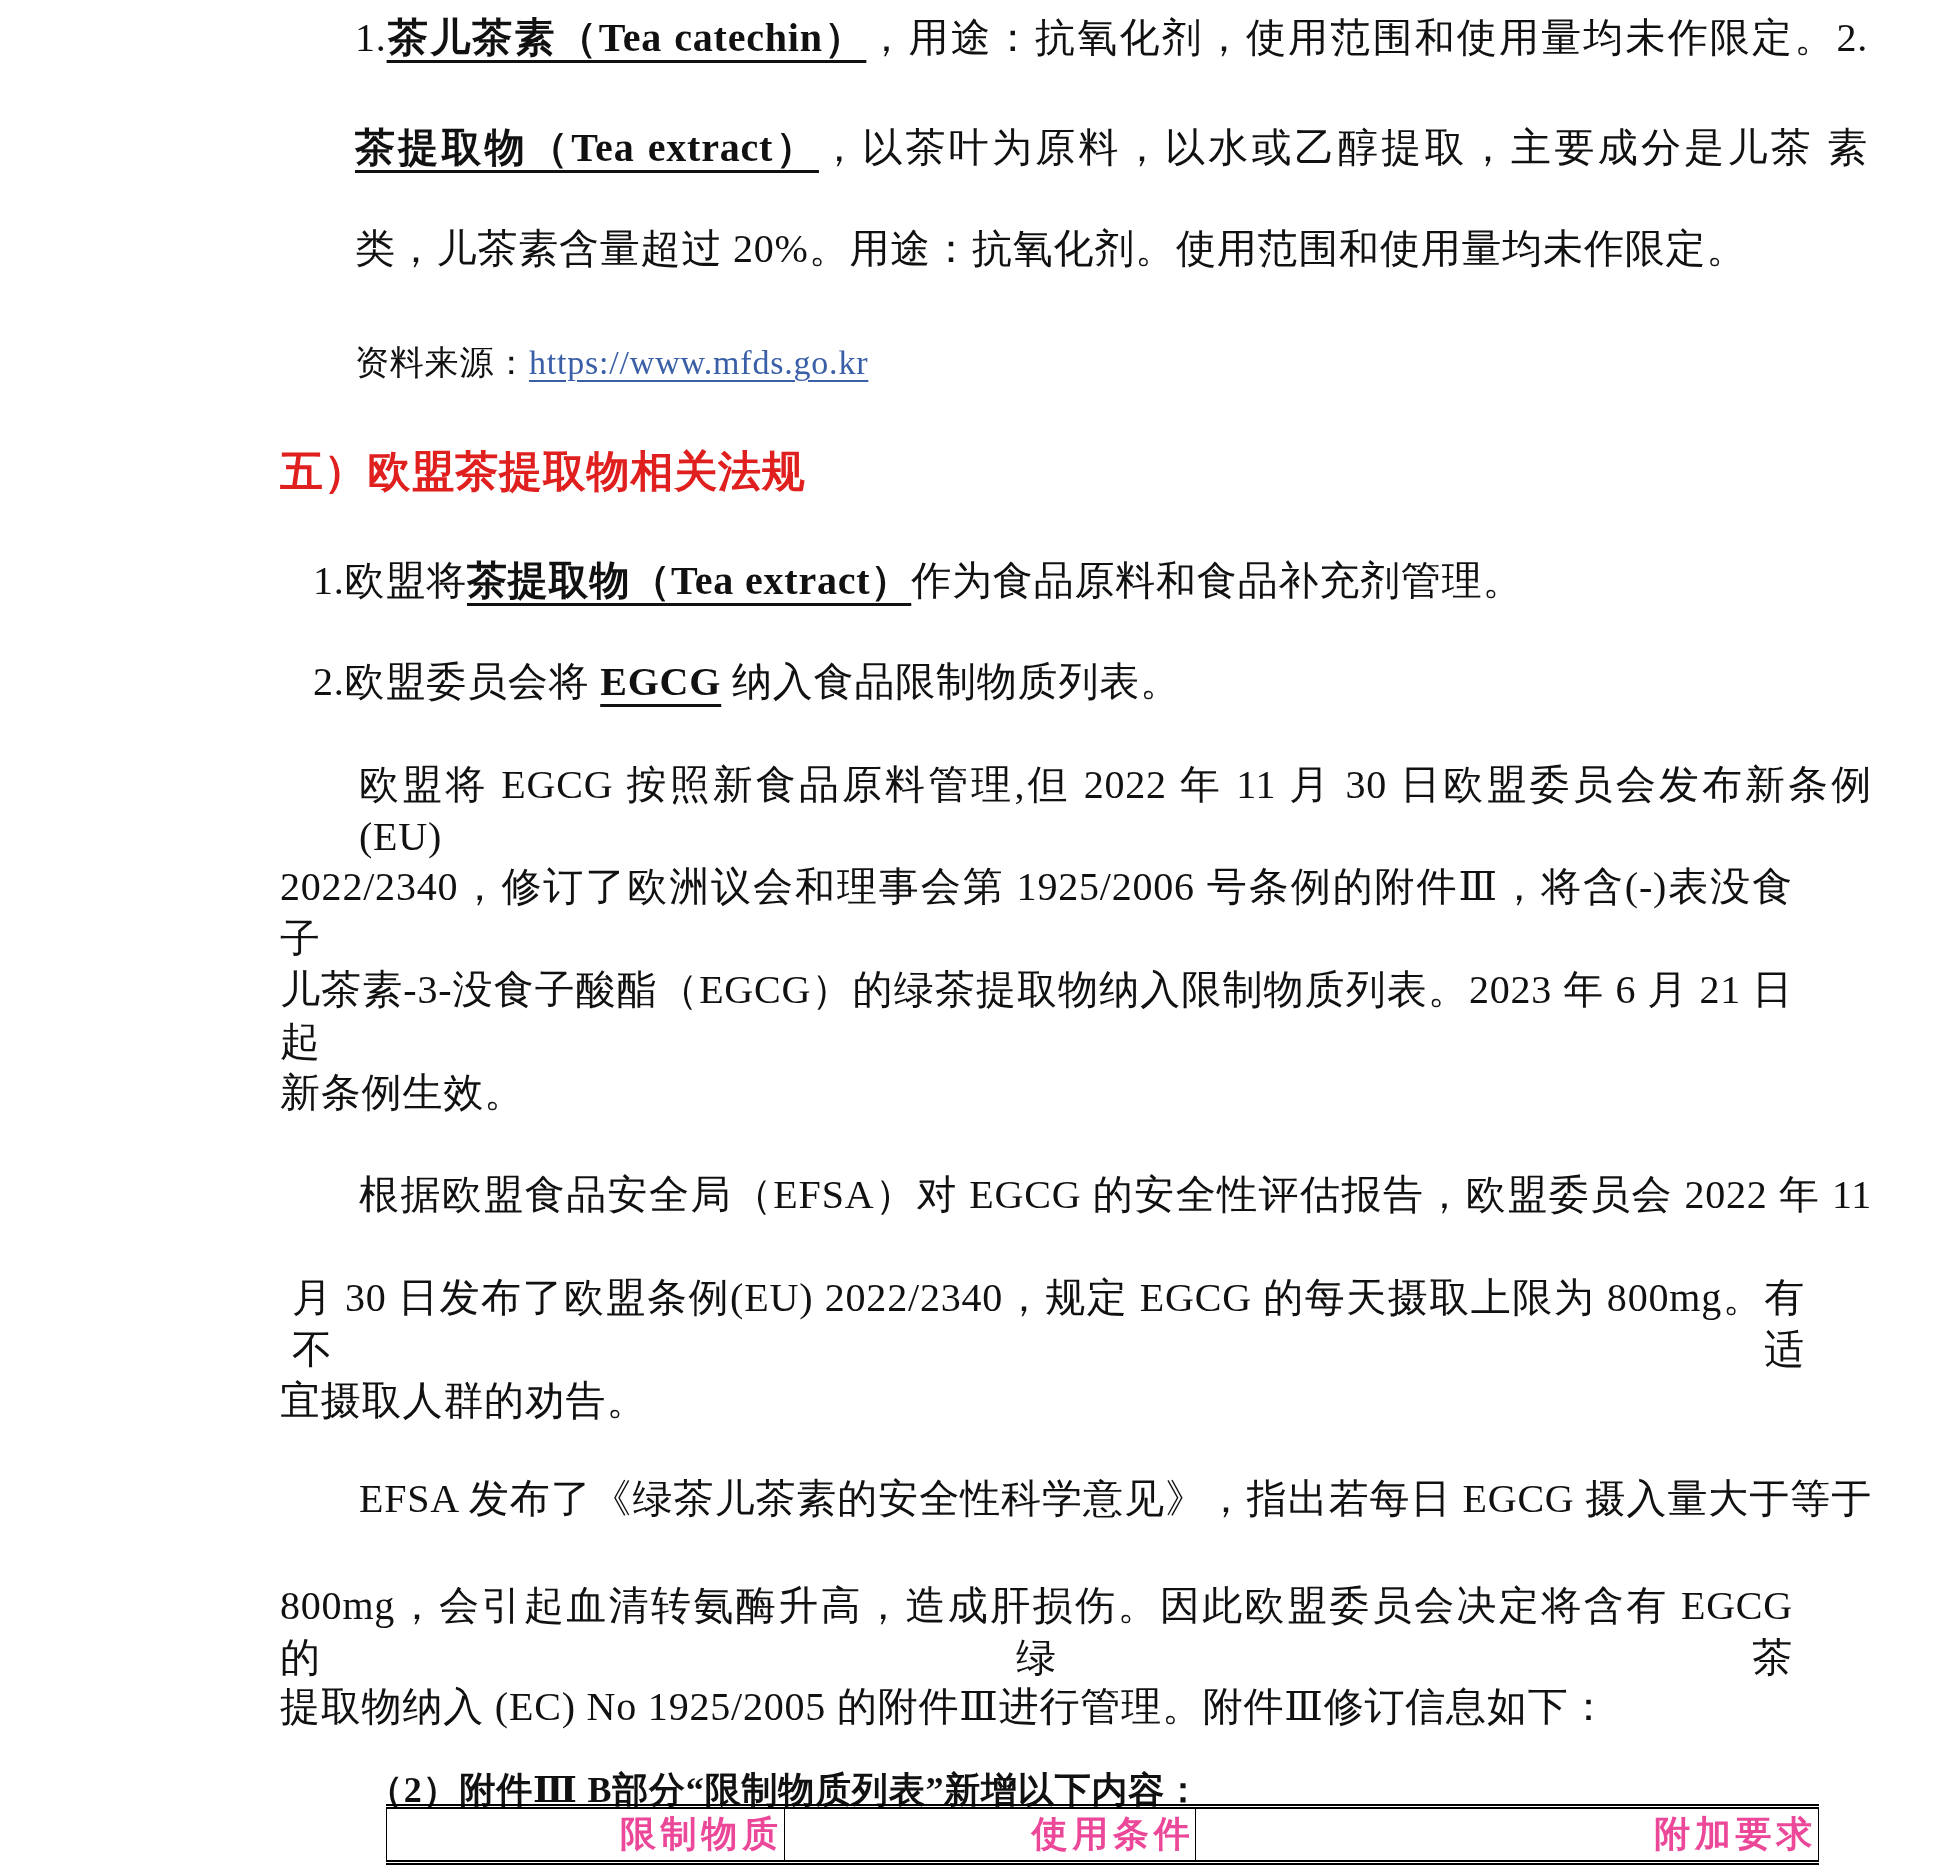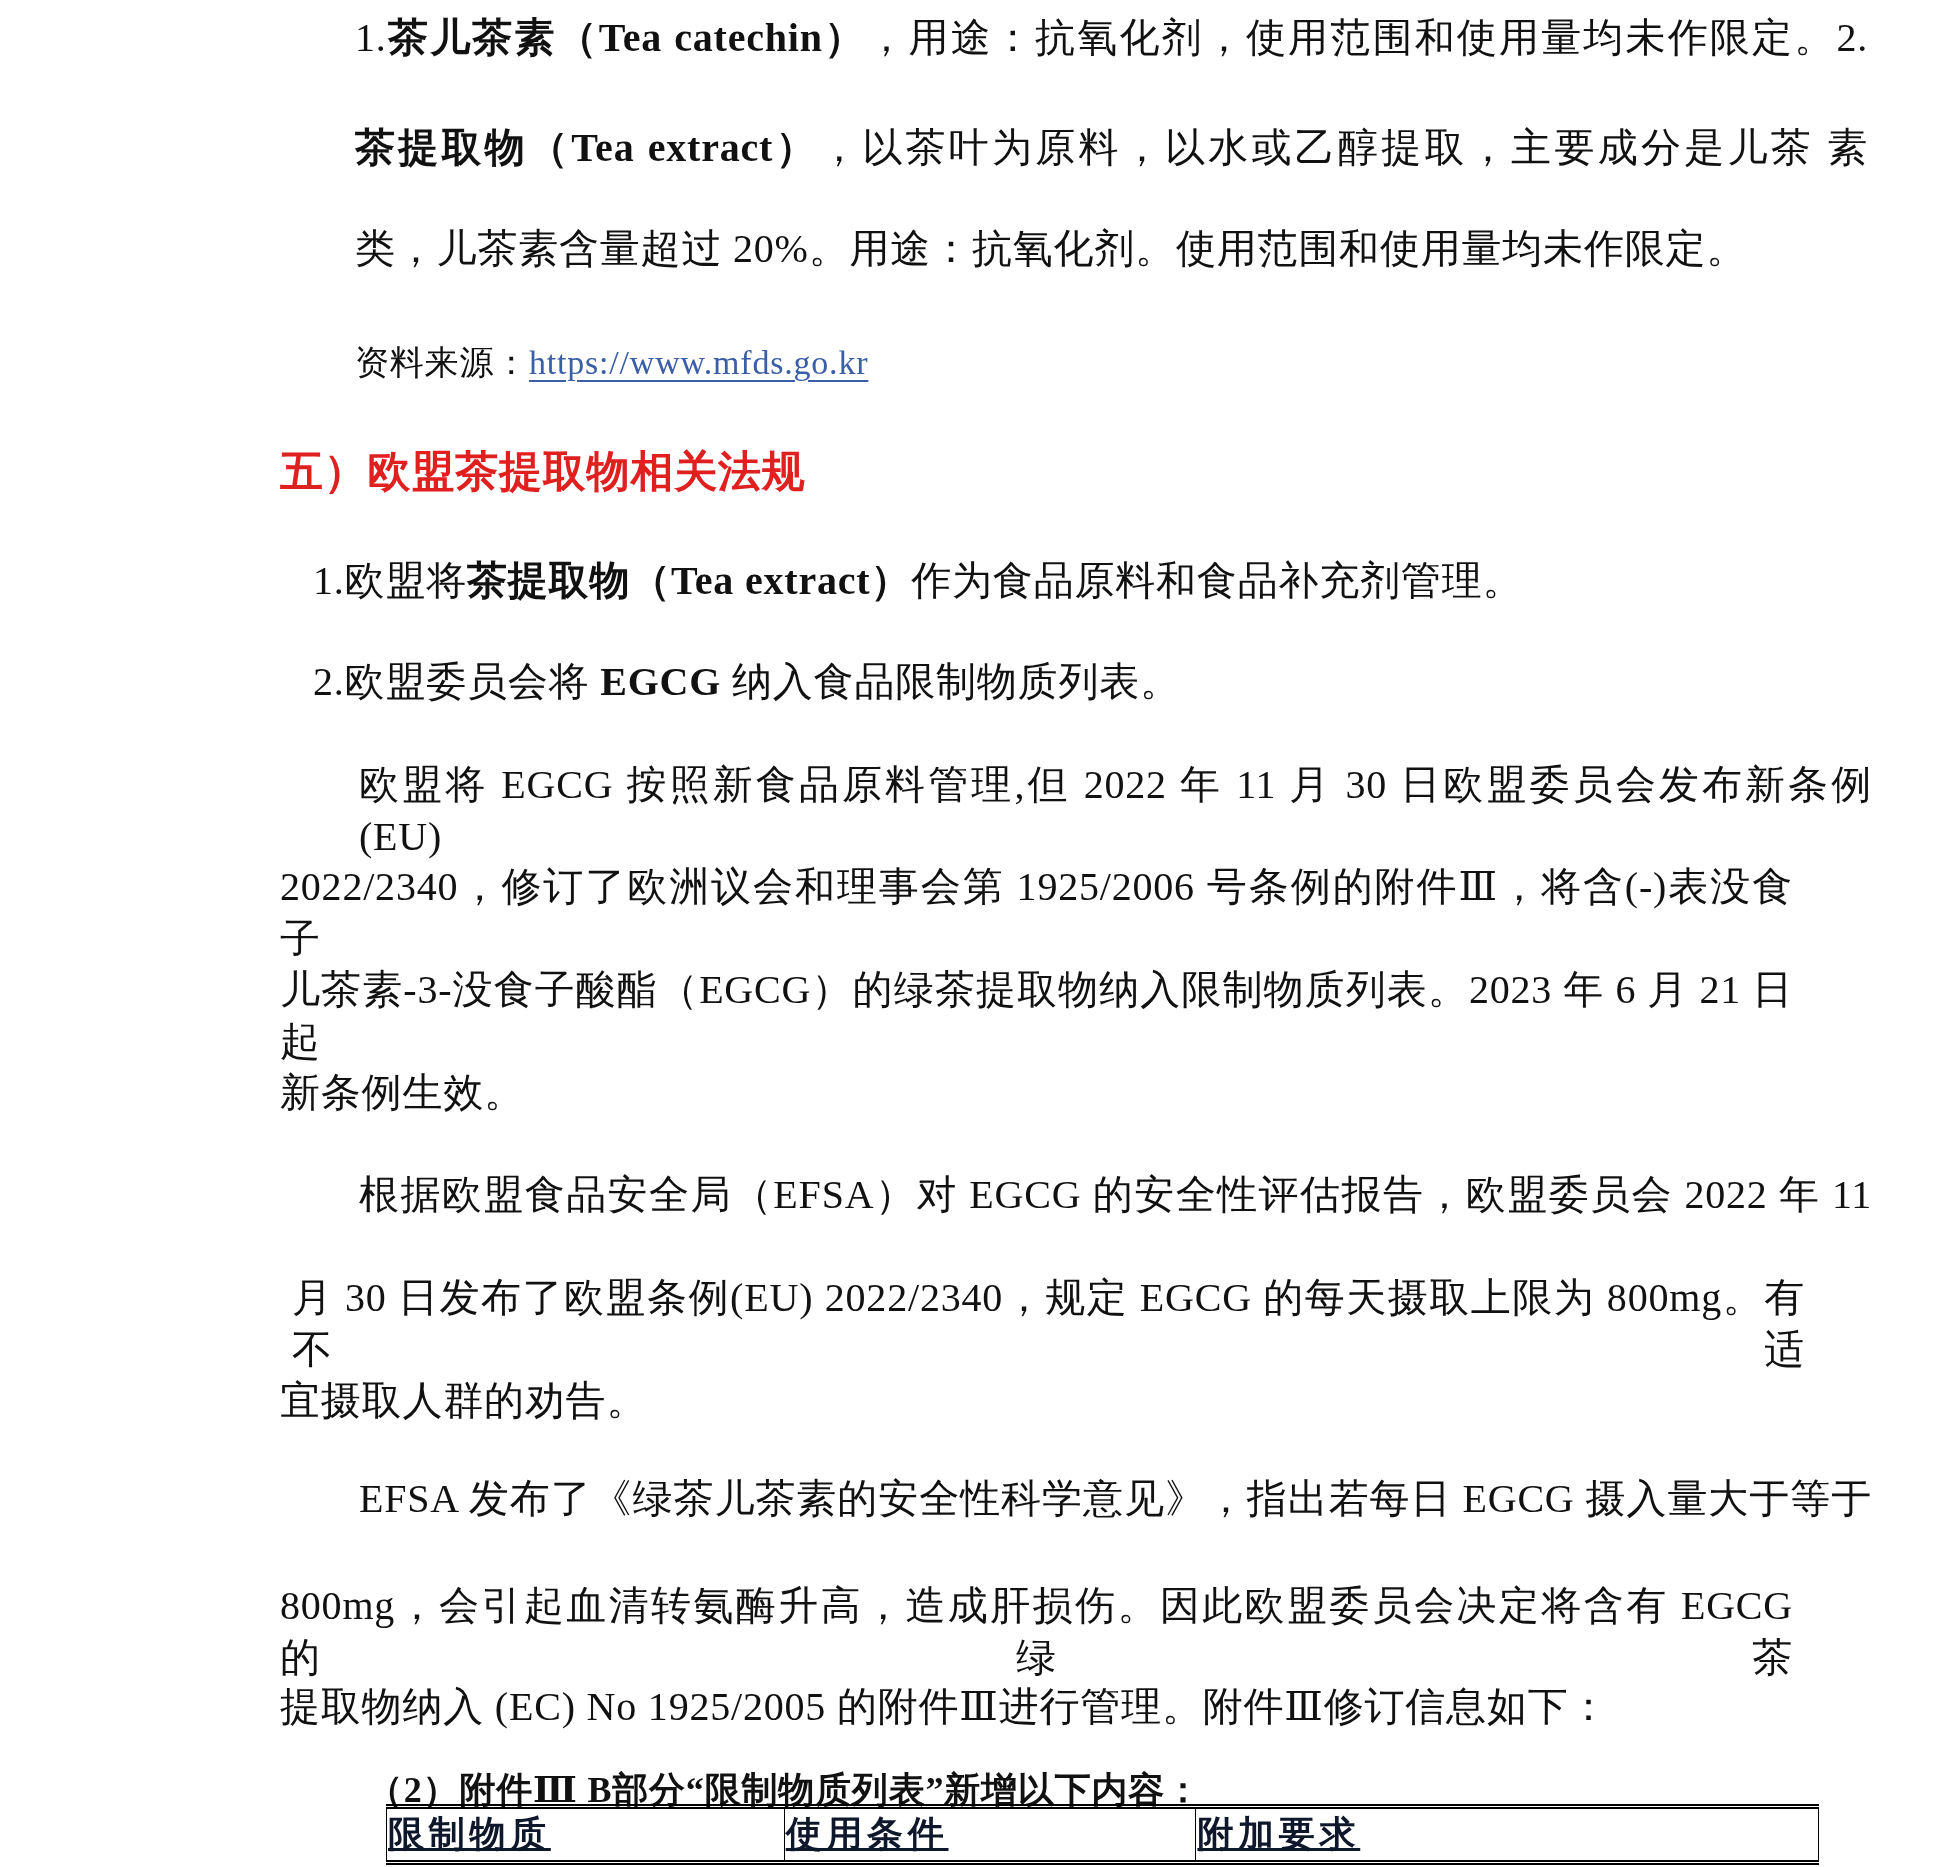--- a/index.html
+++ b/index.html
@@ -22,20 +22,21 @@
     letter-spacing: 0.8px;
   }
   .line.j {
     text-align: justify;
     text-align-last: justify;
   }
   .run-n { font-weight: 400; }
   .run-b { font-weight: 700; }
   .run-bu {
     font-weight: 700;
+    text-decoration: underline;
     text-decoration-thickness: 3.2px;
     text-underline-offset: 8.7px;
   }
   .run-h {
     font-weight: 700;
     color: var(--heading-red, #e01f1f);
   }
   .run-link {
     color: var(--link-blue, #3a5fa7);
     text-decoration: underline;
@@ -51,26 +52,25 @@
     border-collapse: collapse;
     border-top: 5.5px double #000;
     border-bottom: 5.5px double #000;
   }
   .rtable th {
     border-left: 1.6px solid #000;
     border-right: 1.6px solid #000;
     height: 46px;
     font-size: 36px;
     font-weight: 700;
-    text-align: left;
+    text-align: right;
     vertical-align: middle;
     letter-spacing: 4.7px;
     font-family: "Liberation Serif", "DejaVu Serif", serif;
-    color: #0f172a;
-    text-decoration: underline;
+    color: #ec4899;
   }
 </style>
 </head>
 <body>
 
 <div class="page" style="--heading-red: #e01f1f; --link-blue: #3a5fa7;">
   <div id="doc">
       <div class="line j" style="top: 12px; padding-left: 75px;"><span class="run-n">1.</span><span class="run-bu">茶儿茶素（Tea catechin）</span><span class="run-n">，用途：抗氧化剂，使用范围和使用量均未作限定。2.</span></div>
       <div class="line j" style="top: 122px; padding-left: 75px;"><span class="run-bu">茶提取物（Tea extract）</span><span class="run-n">，以茶叶为原料，以水或乙醇提取，主要成分是儿茶 素</span></div>
       <div class="line" style="top: 223px; padding-left: 75px;"><span class="run-n">类，儿茶素含量超过 20%。用途：抗氧化剂。使用范围和使用量均未作限定。</span></div>

